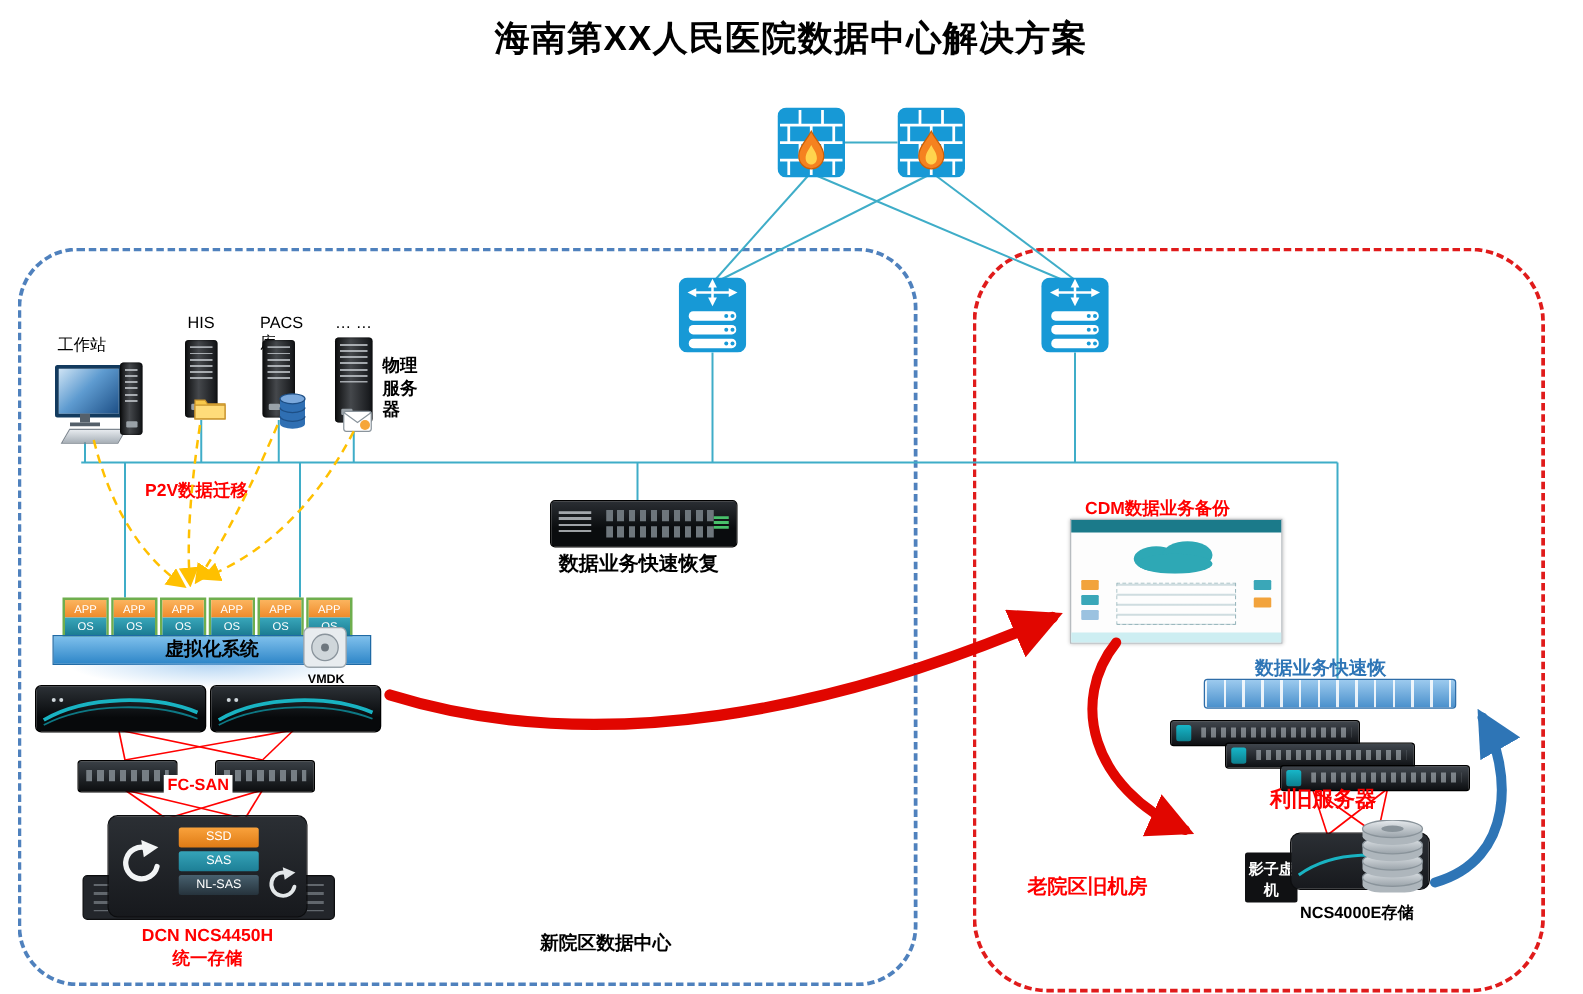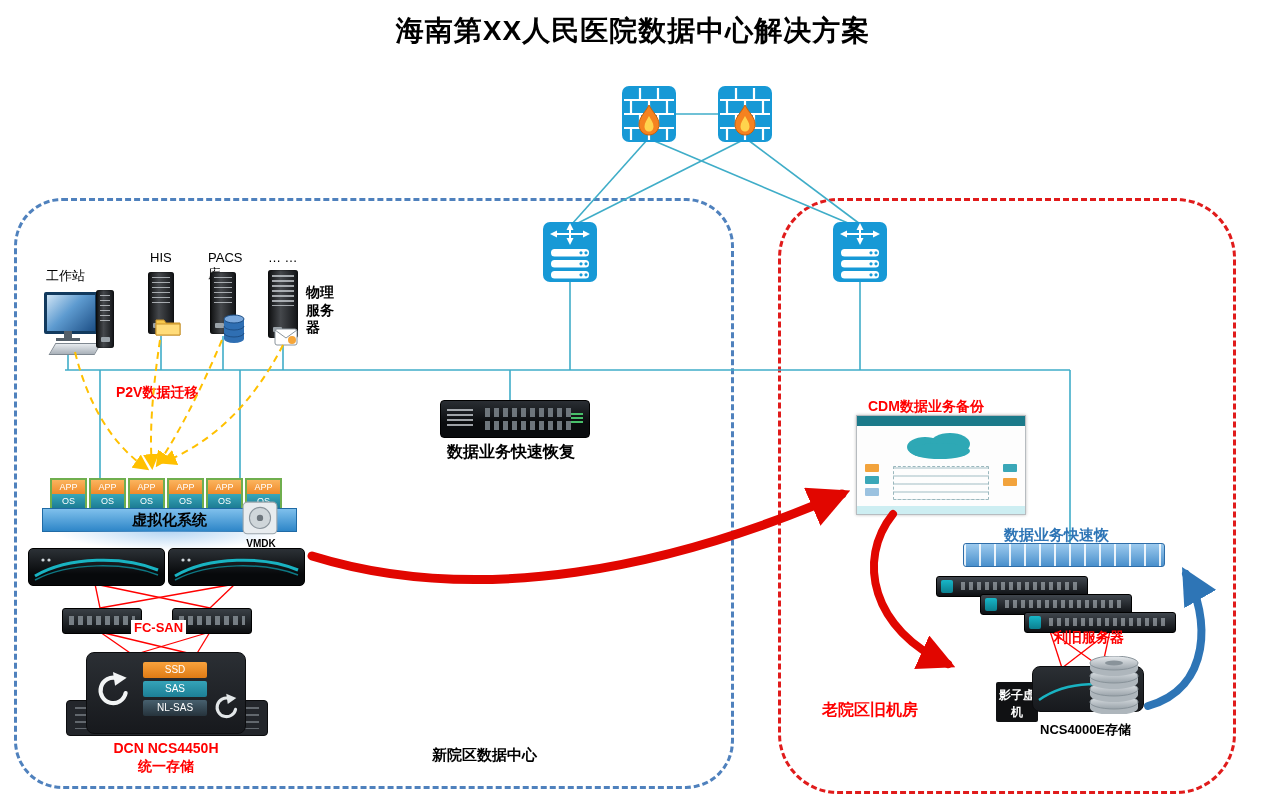--- a/index.html
+++ b/index.html
@@ -404,21 +404,21 @@
   </div>
 
   
   <div class="lbl b bluetxt" style="left:1004px;top:526px;font-size:15px;width:108px">数据业务快速恢复</div>
   <div class="recbar" style="left:963px;top:543px;width:200px;height:22px"></div>
 
   
   <div class="srv1u" style="left:936px;top:576px;width:150px;height:19px"></div>
   <div class="srv1u" style="left:980px;top:594px;width:150px;height:19px"></div>
   <div class="srv1u" style="left:1024px;top:612px;width:150px;height:19px"></div>
-  <div class="lbl b red" style="left:1054px;top:629px;font-size:14px;z-index:5">利旧服务器</div>
+  <div class="lbl b red" style="left:1016px;top:629px;font-size:17px;z-index:5">利旧服务器</div>
 
   
   <div class="shadowbox" style="left:996px;top:682px;width:42px;height:40px">影子虚机</div>
   <div class="chassis" style="left:1032px;top:666px;width:110px;height:44px">
     <svg viewBox="0 0 110 44" width="110" height="44" style="position:absolute;left:0;top:0">
       <path d="M6,33 C34,13 78,13 104,27" stroke="#19b3c2" stroke-width="2.5" fill="none"></path>
     </svg>
   </div>
   <div class="abs" style="left:1086px;top:656px;width:56px;height:58px">
     <svg viewBox="0 0 56 58" width="56" height="58">

